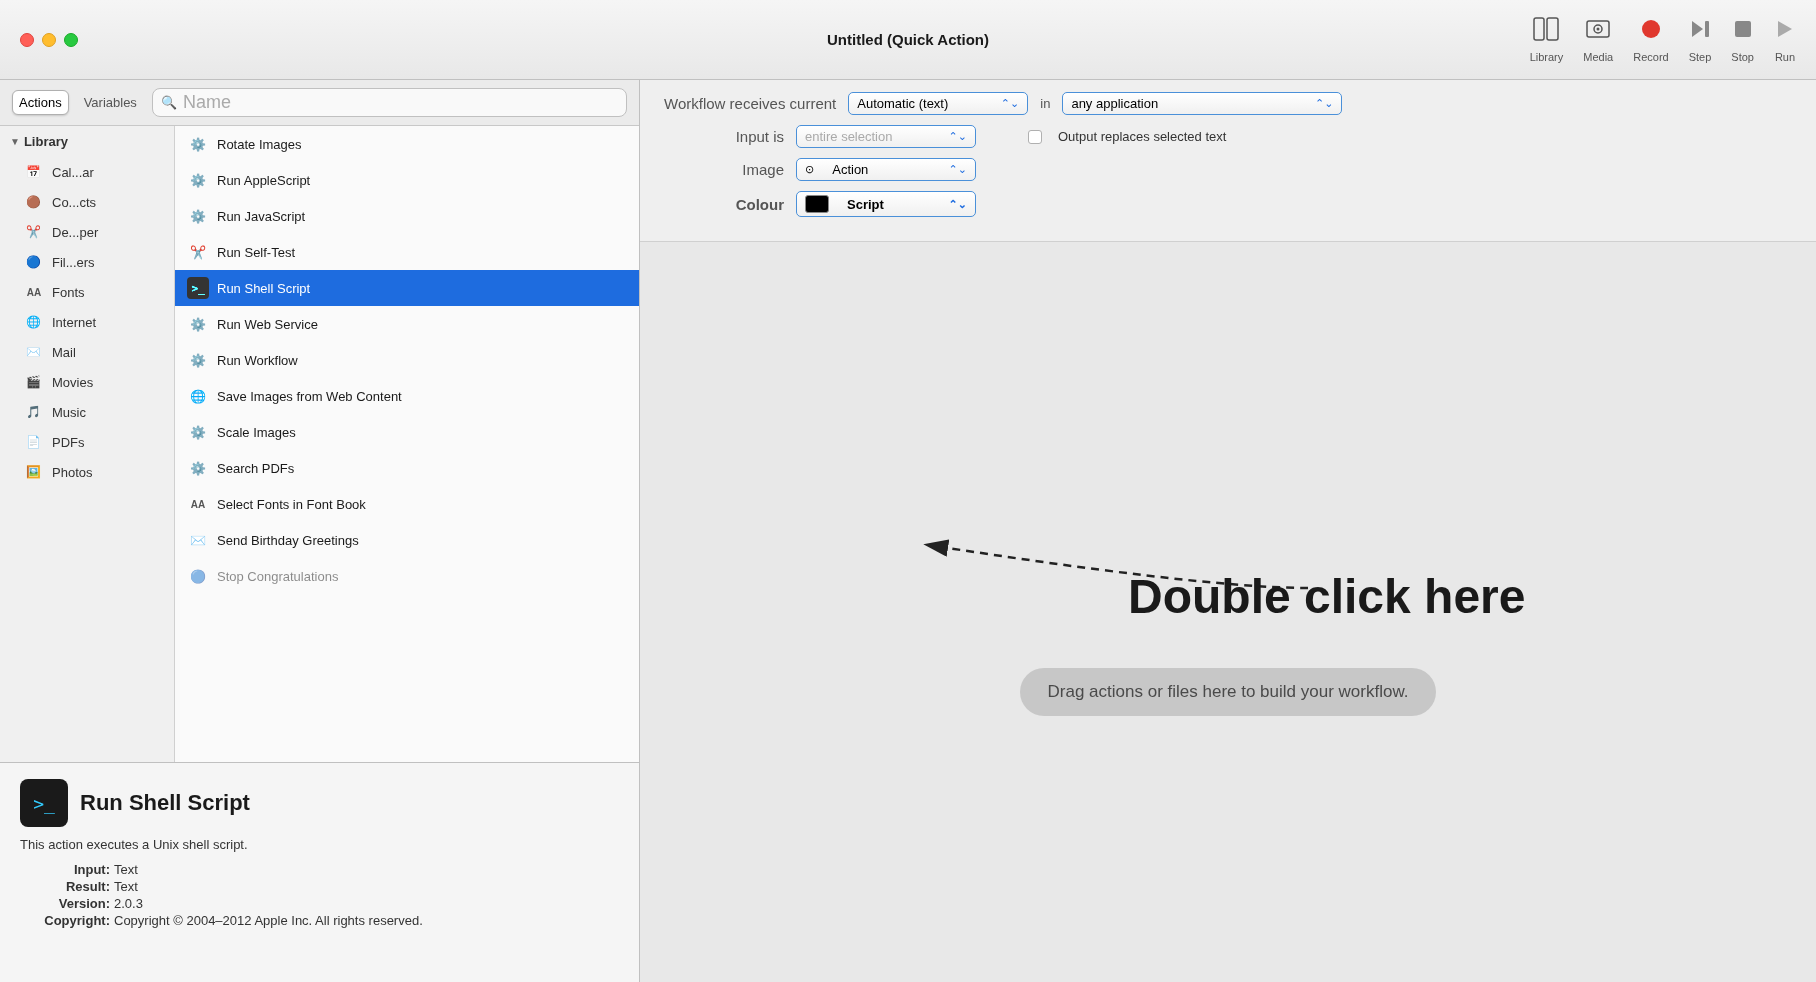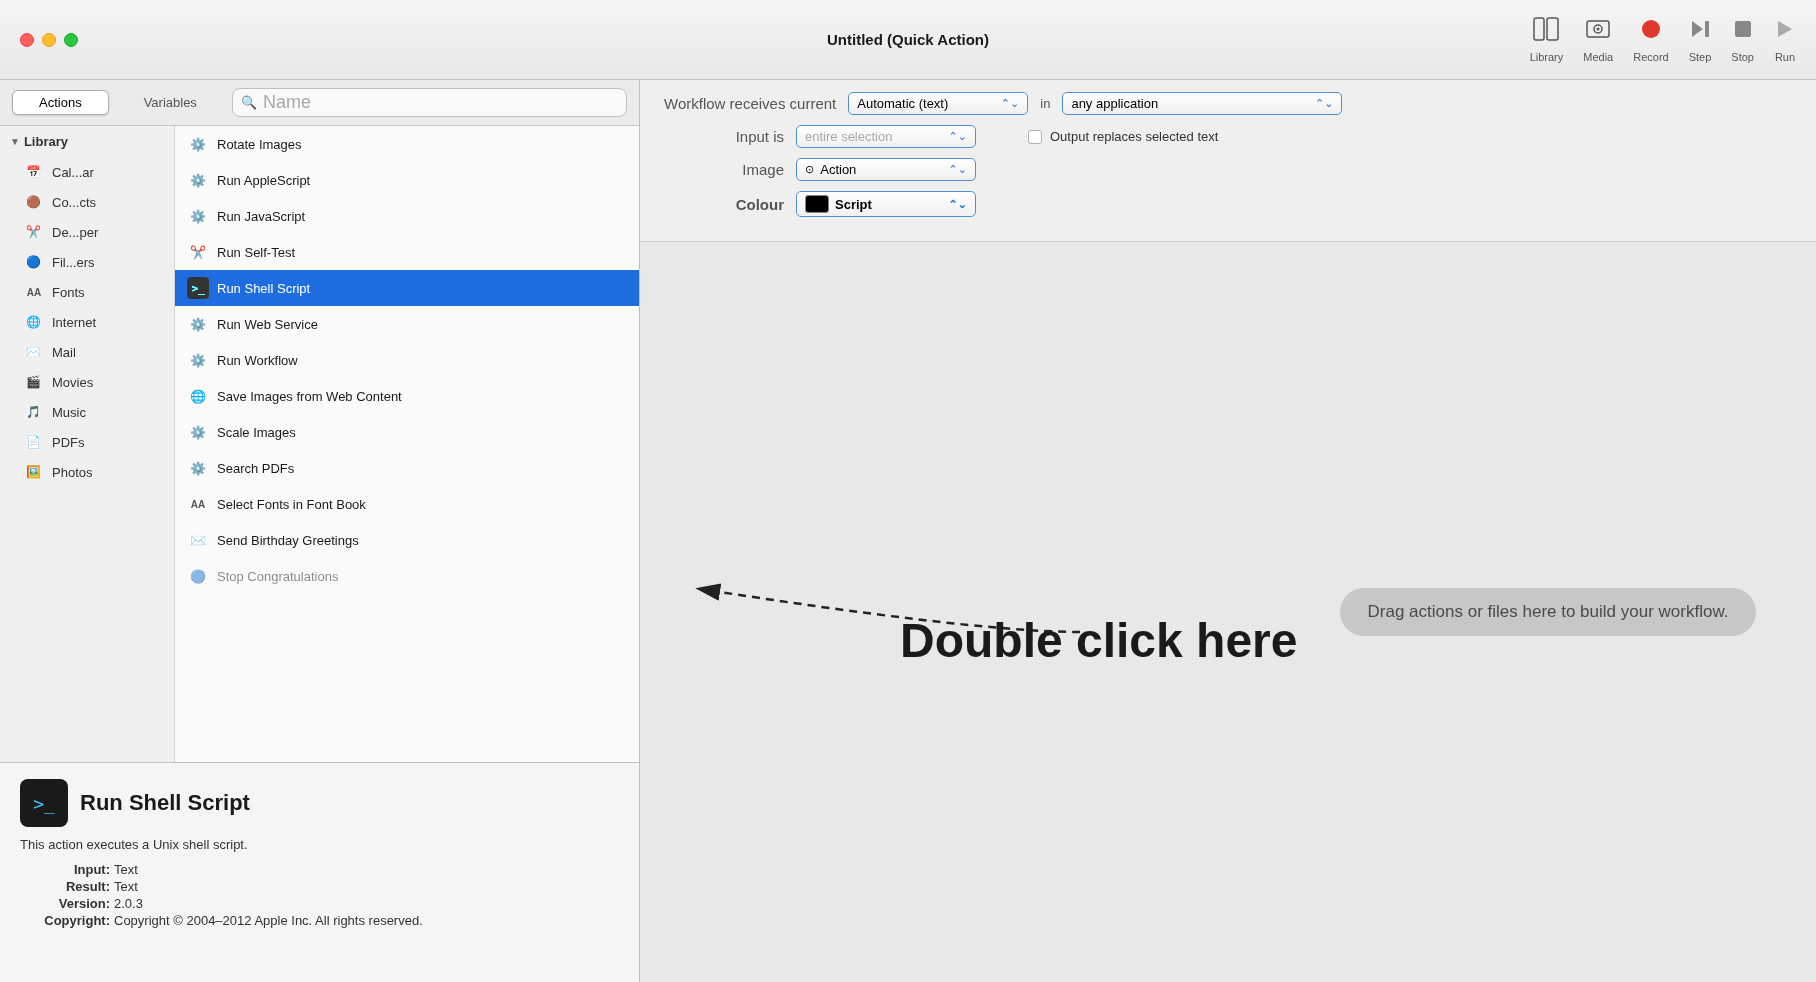--- a/index.html
+++ b/index.html
@@ -92,21 +92,21 @@
     .tabs-bar {
       display: flex;
       align-items: center;
       padding: 8px 12px;
       gap: 8px;
       background: #ebebeb;
       border-bottom: 1px solid #c8c8c8;
       flex-shrink: 0;
     }
     .tab-btn {
-      padding: 4px 26px;
+      padding: 4px 6px;
       border-radius: 6px;
       font-size: 13px;
       cursor: pointer;
       border: 1px solid transparent;
     }
     .tab-btn.active {
       background: #fff;
       border-color: #b0b0b0;
       box-shadow: 0 1px 2px rgba(0,0,0,0.15);
       font-weight: 500;
@@ -297,21 +297,21 @@
     }
     .workflow-select {
       background: white;
       border: 1px solid #b0b0b0;
       border-radius: 5px;
       padding: 3px 8px;
       font-size: 13px;
       cursor: pointer;
       display: flex;
       align-items: center;
-      gap: 6px;
+      gap: 18px;
       min-width: 180px;
     }
     .workflow-select .arrow {
       margin-left: auto;
       color: #1e6cdf;
       font-size: 11px;
     }
     .workflow-select-blue {
       border-color: #4a90d9;
       background: linear-gradient(to bottom, #fff, #f0f0f0);
@@ -320,21 +320,21 @@
       font-size: 13px;
       color: #555;
     }
     .workflow-select-wide {
       min-width: 280px;
     }
 
     .checkbox-row {
       display: flex;
       align-items: center;
-      gap: 8px;
+      gap: 16px;
     }
     .checkbox-box {
       width: 14px;
       height: 14px;
       border: 1px solid #b0b0b0;
       border-radius: 3px;
       background: white;
       flex-shrink: 0;
     }
     .checkbox-label {
@@ -345,21 +345,21 @@
       width: 24px;
       height: 18px;
       border-radius: 3px;
       border: 1px solid #888;
     }
 
     
     .drop-zone {
       flex: 1;
       display: flex;
-      flex-direction: row;
+      flex-direction: column;
       align-items: center;
       justify-content: center;
       gap: 40px;
     }
     .drop-hint {
       background: rgba(150,150,150,0.4);
       border-radius: 30px;
       padding: 14px 28px;
       font-size: 17px;
       color: #4a4a4a;

